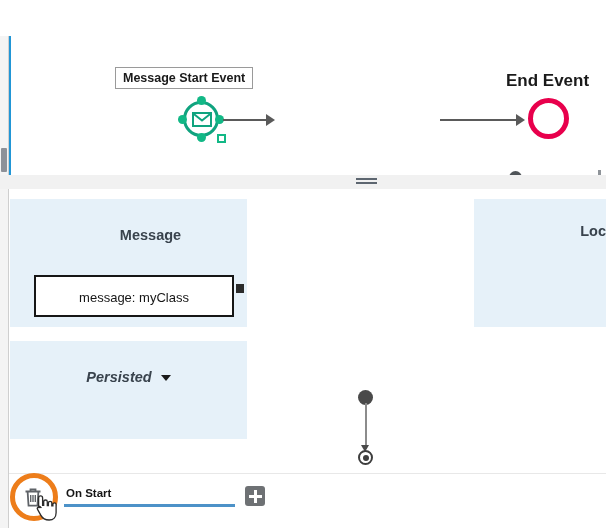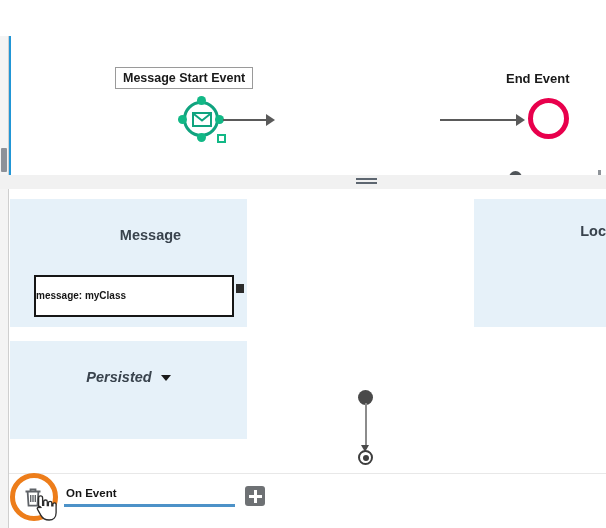--- a/index.html
+++ b/index.html
@@ -15,21 +15,21 @@
   .canvas-frame{position:absolute;left:9px;top:0;right:0;height:158px;
     border:2px solid #2196d6;border-top:none;border-right:none;background:#fff;box-sizing:border-box;}
   .canvas-frame::after{content:"";position:absolute;left:0;right:-2px;bottom:-2px;height:2px;background:#2196d6;}
 
   .vscrollbar{position:absolute;left:0;top:0;width:9px;height:158px;background:#f4f4f4;border-right:1px solid #d0d0d0;box-sizing:border-box;}
   .vscroll-thumb{position:absolute;left:1px;top:112px;width:6px;height:24px;background:#8d9199;border-radius:1px;}
 
   
   .lbl-box{position:absolute;border:1px solid #9a9a9a;background:#fff;
     font-size:12.5px;font-weight:bold;color:#1a1a1a;padding:3px 7px;white-space:nowrap;}
-  .plain-lbl{position:absolute;font-size:13px;font-weight:bold;color:#1a1a1a;white-space:nowrap;}
+  .plain-lbl{position:absolute;font-size:17px;font-weight:bold;color:#1a1a1a;white-space:nowrap;}
 
   
   .start-event{position:absolute;left:168px;top:61px;width:44px;height:44px;}
   .se-circle{position:absolute;left:4px;top:4px;width:36px;height:36px;border:3px solid #10a37f;border-radius:50%;box-sizing:border-box;background:#fff;}
   .se-handle{position:absolute;width:9px;height:9px;background:#12b886;border-radius:50%;}
   .se-h-top{left:17.5px;top:-1px;}
   .se-h-bottom{left:17.5px;top:36px;}
   .se-h-left{left:-1px;top:17.5px;}
   .se-h-right{left:36px;top:17.5px;}
   .se-sq{position:absolute;left:38px;top:37px;width:9px;height:9px;border:2px solid #12b886;background:#fff;box-sizing:border-box;}
@@ -73,21 +73,21 @@
 
   
   .lower{position:absolute;left:0;top:189px;width:606px;height:339px;background:#ffffff;}
   .lower-scroll{position:absolute;left:0;top:0;width:9px;height:339px;background:#f4f4f4;border-right:1px solid #cfcfcf;box-sizing:border-box;}
 
   .blue-panel{position:absolute;background:#e6f1f9;}
   .panel-title{position:absolute;left:0;right:0;text-align:center;
     font-size:14.5px;font-weight:bold;color:#39434d;white-space:nowrap;}
 
   .msg-box{position:absolute;left:24px;top:76px;width:200px;height:42px;border:2.5px solid #161616;background:#fff;box-sizing:border-box;}
-  .msg-box-text{position:absolute;left:0;right:0;top:13px;font-size:10px;font-weight:bold;color:#161616;}
+  .msg-box-text{position:absolute;left:0;right:0;top:13px;text-align:center;font-size:13px;font-weight:normal;color:#161616;}
   .msg-handle{position:absolute;left:226px;top:85px;width:8px;height:9px;background:#2b2b2b;}
 
   .caret{display:inline-block;width:0;height:0;border-left:5px solid transparent;
     border-right:5px solid transparent;border-top:6px solid #1a1a1a;vertical-align:middle;margin-left:9px;}
 
   
   .sm-initial{position:absolute;left:358px;top:201px;width:15px;height:15px;background:#4a4a4a;border-radius:50%;}
   .sm-line{position:absolute;left:365px;top:214px;width:1.5px;height:46px;background:#8c8c8c;}
   .sm-arrow{position:absolute;left:361px;top:256px;width:0;height:0;
     border-left:4.5px solid transparent;border-right:4.5px solid transparent;border-top:7px solid #4a4a4a;}
@@ -203,18 +203,18 @@
       <path fill="none" stroke="#5f6368" stroke-width="1.8" d="M4.5 6.5h15M9.5 6.5V4.4h5v2.1M6.6 6.5l.95 14.2h8.9l.95-14.2"></path>
       <path fill="none" stroke="#5f6368" stroke-width="1.4" d="M9.7 10v7M12 10v7M14.3 10v7"></path>
     </svg>
 
     <div class="highlight-ring"></div>
 
     <svg class="cursor-hand" viewBox="0 0 26 30">
       <path fill="#ffffff" stroke="#2b2b2b" stroke-width="1.3" d="M7.6 15.5V5.9a2 2 0 0 1 4 0v7.4h1.1V9.8a1.8 1.8 0 0 1 3.6 0v3.8h1.1v-2.6a1.7 1.7 0 0 1 3.4 0v2.9h1.1v-1.4a1.6 1.6 0 0 1 3.2 0v8.3c0 4.2-2.6 7.2-7 7.2-4.2 0-6.6-1.6-8.2-4.6l-3.2-5.8a1.9 1.9 0 0 1 3.1-2.2z"></path>
     </svg>
 
-    <div class="oe-label">On Event</div>
+    <div class="oe-label">On Start</div>
     <div class="oe-underline"></div>
 
     <div class="plus-btn"></div>
   </div>
 </div>
 
 </body></html>

